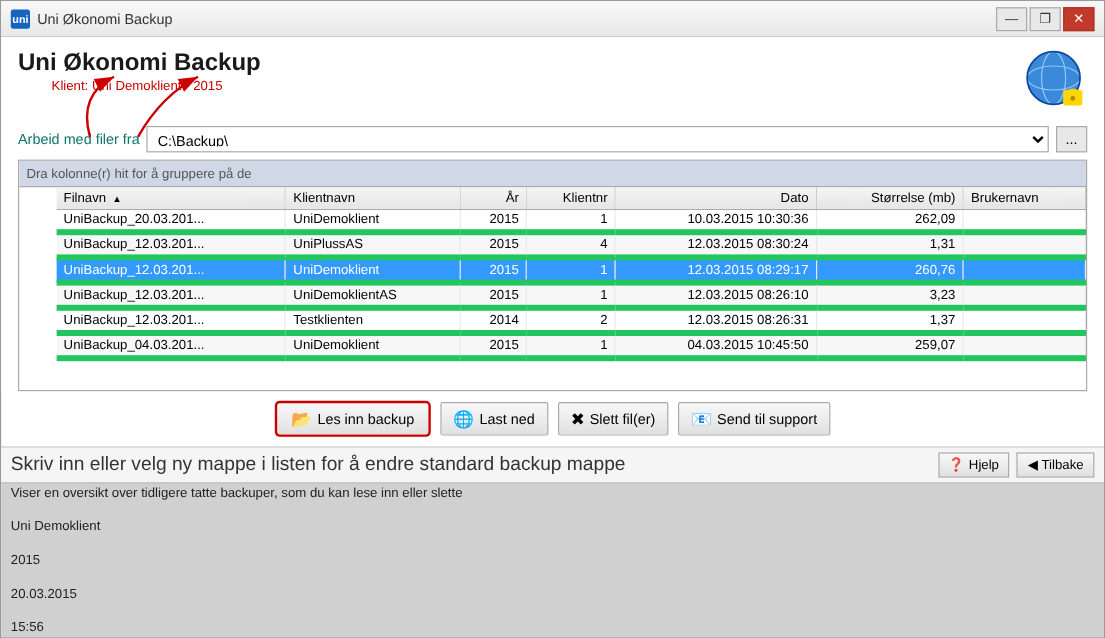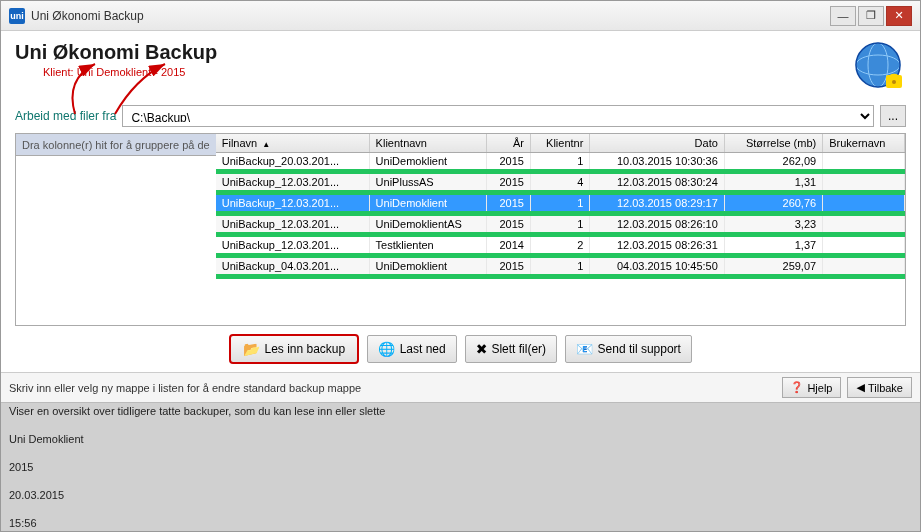--- a/index.html
+++ b/index.html
@@ -137,37 +137,38 @@
       align-items: center;
       justify-content: center;
       font-size: 12px;
     }
     
     .table-container {
       border: 1px solid #aaa;
       flex: 1;
       overflow: hidden;
       display: flex;
-      flex-direction: row;
+      flex-direction: column;
     }
     .group-header {
       background: #d0d8e8;
       height: 22px;
       padding: 0 6px;
       display: flex;
       align-items: center;
       font-size: 11px;
       color: #555;
       border-bottom: 1px solid #aaa;
       flex-shrink: 0;
     }
     .table-scroll {
       flex: 1;
       overflow-y: auto;
       overflow-x: hidden;
+      margin-left: 31px;
     }
     table {
       width: 100%;
       border-collapse: collapse;
       font-size: 11px;
     }
     thead th {
       background: linear-gradient(to bottom, #f5f5f5, #e5e5e5);
       border-bottom: 1px solid #aaa;
       border-right: 1px solid #ccc;
@@ -237,21 +238,21 @@
     .help-row {
       background: #f5f5f5;
       border-top: 1px solid #ccc;
       padding: 4px 8px;
       display: flex;
       align-items: center;
       justify-content: space-between;
       flex-shrink: 0;
     }
     .help-row-text {
-      font-size: 11px;
+      font-size: 16px;
       color: #333;
     }
     .help-buttons {
       display: flex;
       gap: 6px;
       align-items: center;
     }
     .help-btn {
       display: flex;
       align-items: center;

